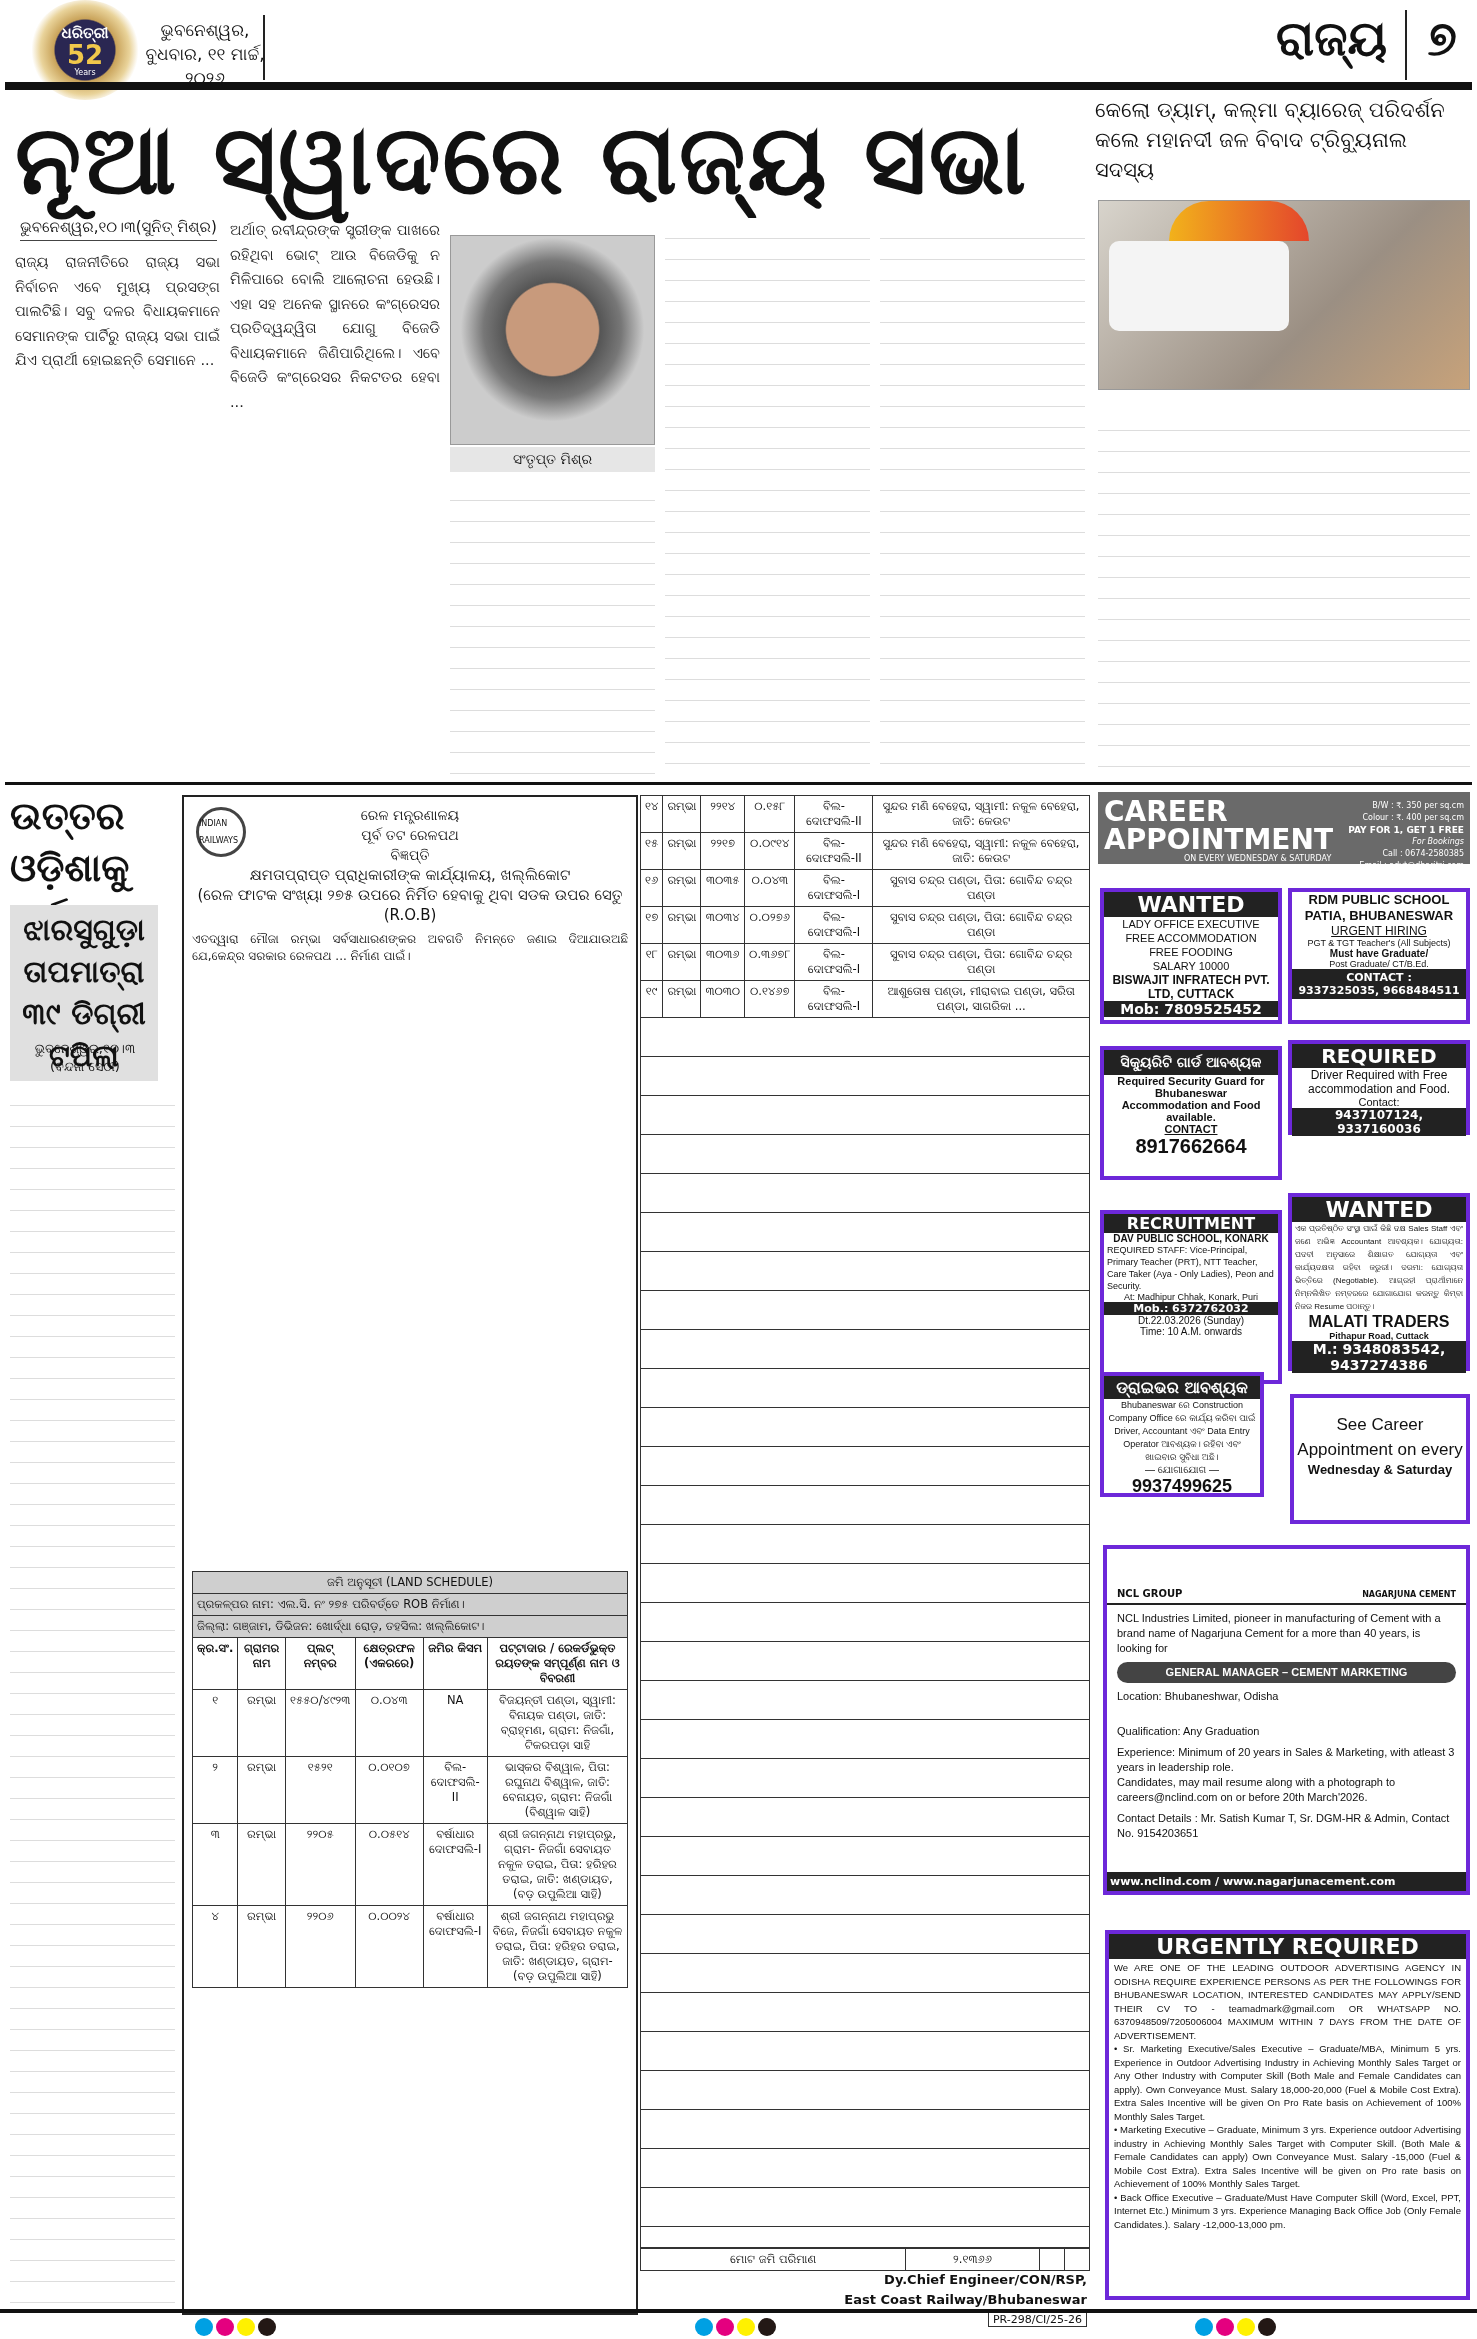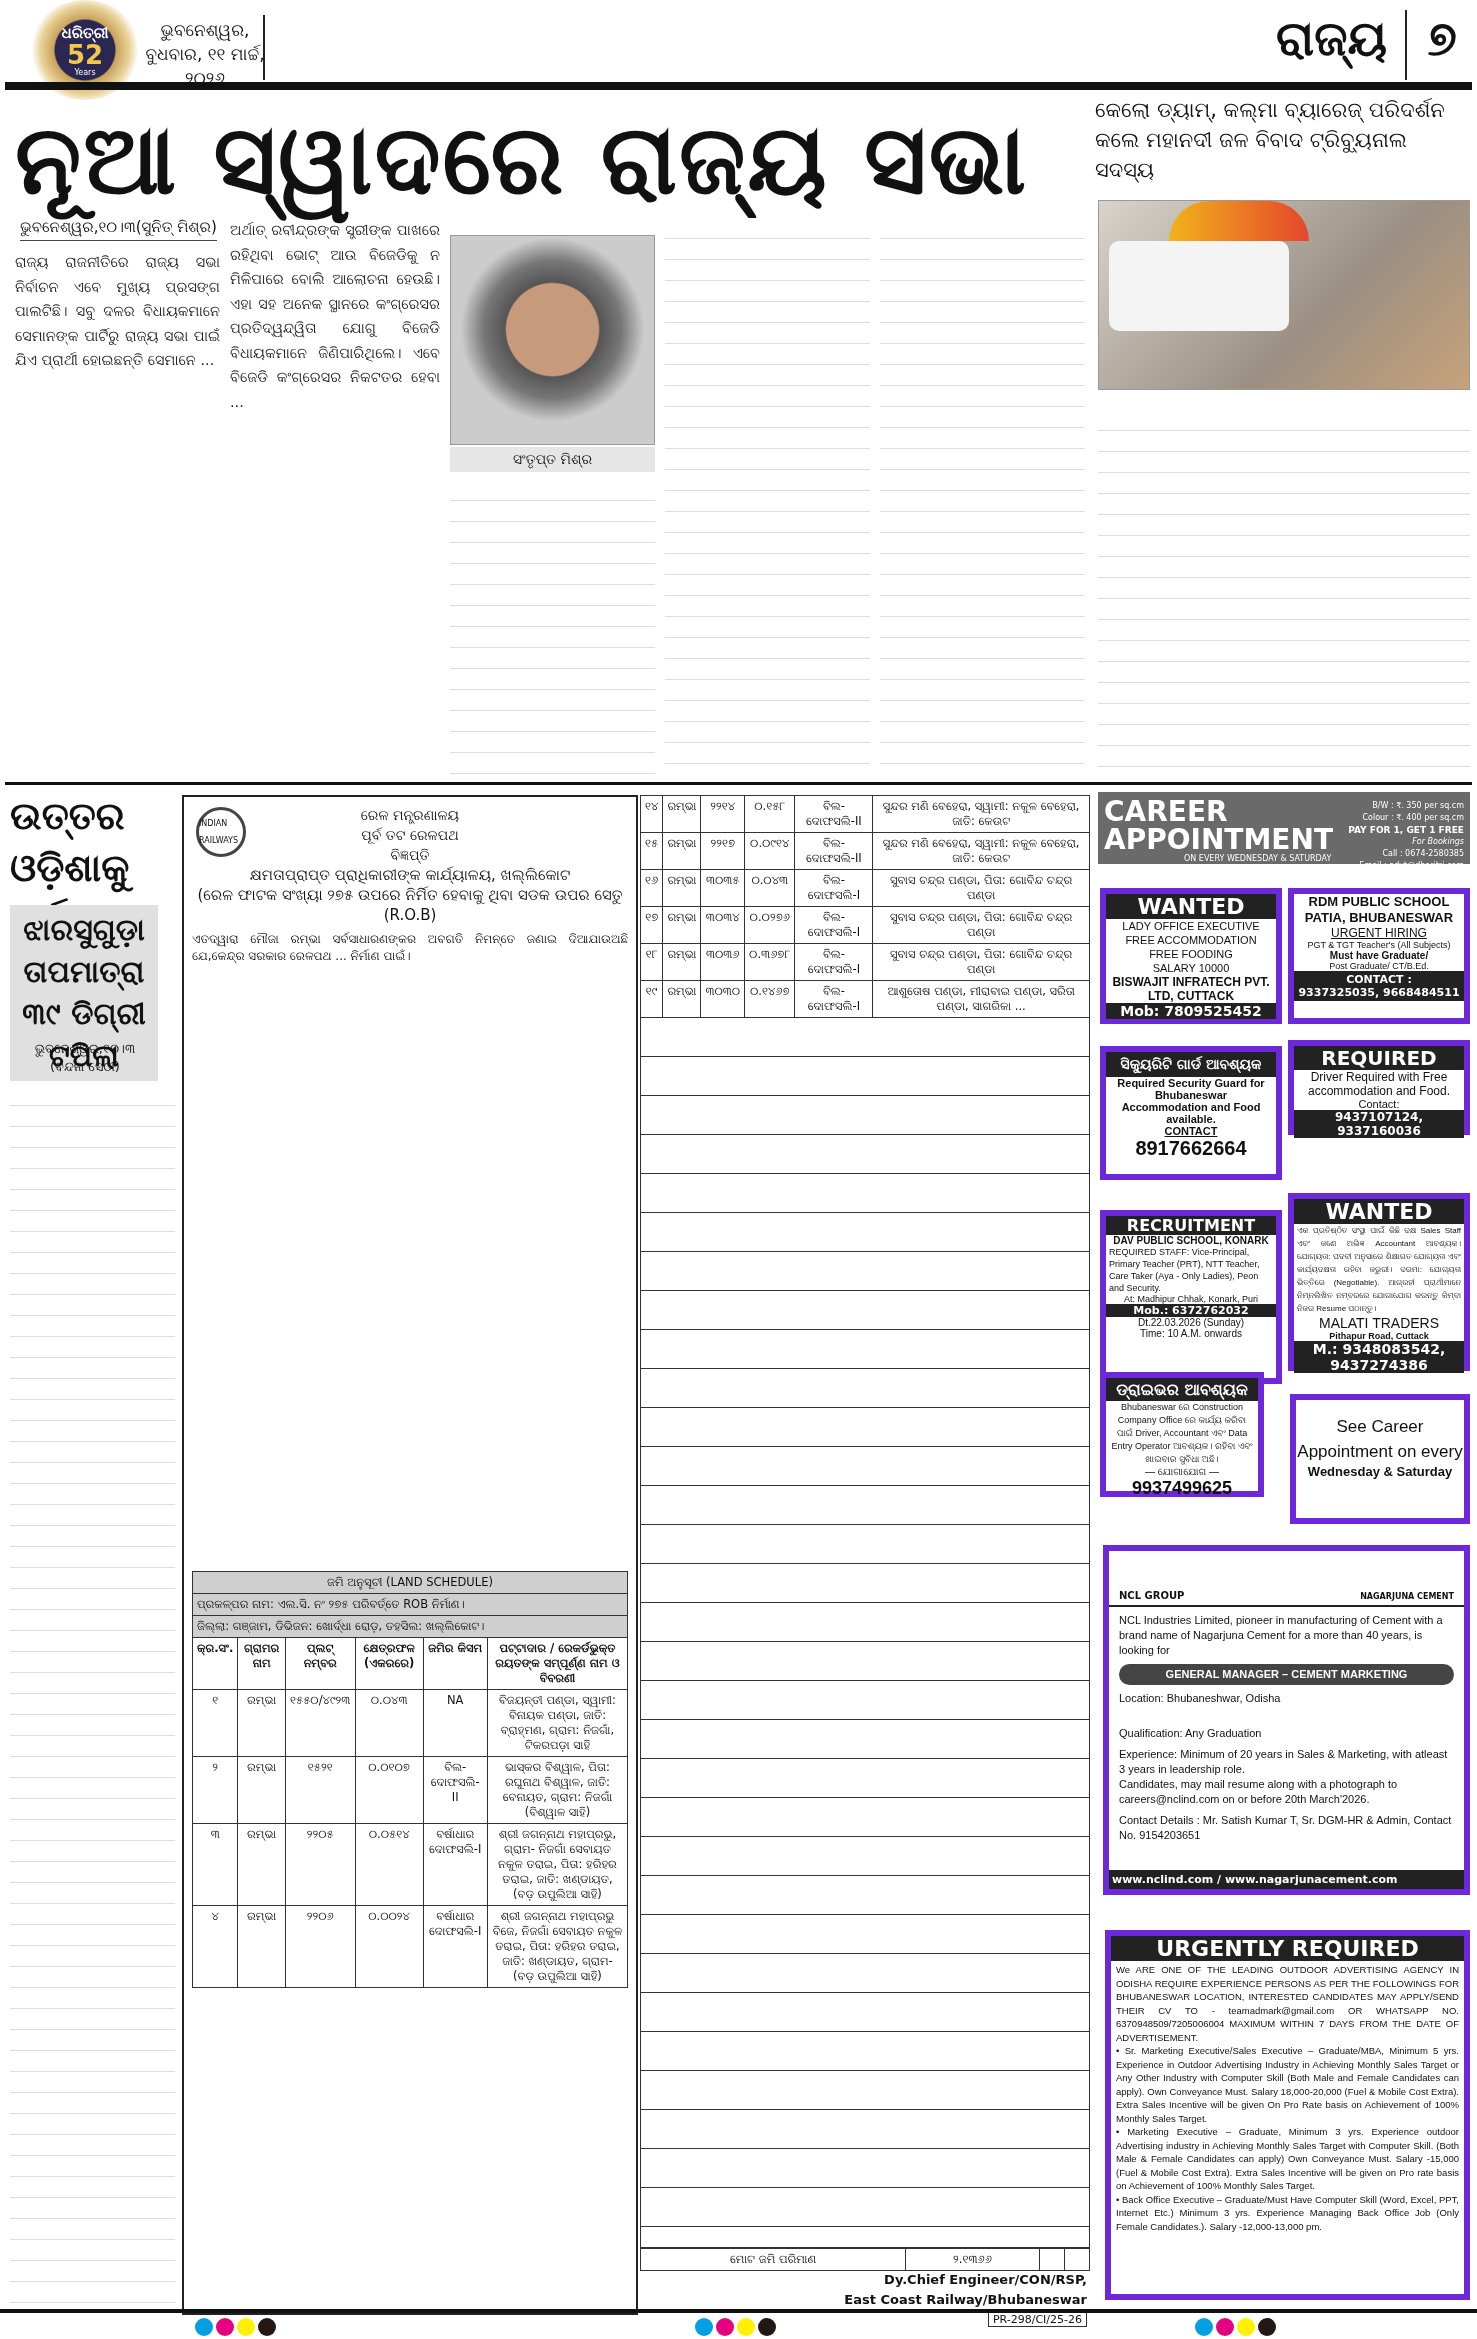--- a/index.html
+++ b/index.html
@@ -35,21 +35,21 @@
 table.land td,table.land th{border:1px solid #333;padding:3px 4px;text-align:center;vertical-align:top;line-height:15px}
 table.land .hdr{background:#cfcfcf;font-weight:normal}
 .tbl2{left:640px;top:795px;width:450px}
 .signoff{right:390px;top:2270px;text-align:right;font-size:13px;font-weight:bold;line-height:20px}
 .prno{right:390px;top:2312px;border:1px solid #333;font-size:11px;padding:0 4px}
 
 .career{left:1098px;top:792px;width:372px;height:72px;background:#6a6a6a;color:#fff;padding:6px}
 .career .big{font-size:28px;font-weight:bold;line-height:28px}
 .career .sm{font-size:8px}
 .career .rt{position:absolute;right:6px;top:8px;text-align:right;font-size:8px;line-height:12px}
-.ad{border:6px solid #6d28d9;text-align:center;background:#fff}
+.ad{border:4px solid #6d28d9;text-align:center;background:#fff}
 .ad .bar{background:#222;color:#fff;font-weight:bold}
 .ad p{font-family:"Liberation Sans",sans-serif}
 .bottomline{left:0;right:0;top:2309px;height:4px;background:#111}
 .dot{width:18px;height:18px;border-radius:50%;top:2318px}
 </style>
 </head>
 <body>
 
 <div class="abs logo">
   <span class="l1">ଧରିତ୍ରୀ</span>
@@ -280,21 +280,21 @@
   <p style="font-size:10px;font-weight:bold">DAV PUBLIC SCHOOL, KONARK</p>
   <p style="font-size:9px;text-align:left;padding:0 3px;line-height:12px">REQUIRED STAFF: Vice-Principal, Primary Teacher (PRT), NTT Teacher, Care Taker (Aya - Only Ladies), Peon and Security.</p>
   <p style="font-size:9px">At: Madhipur Chhak, Konark, Puri</p>
   <div class="bar" style="font-size:11px">Mob.: 6372762032</div>
   <p style="font-size:10px">Dt.22.03.2026 (Sunday)</p>
   <p style="font-size:10px">Time: 10 A.M. onwards</p>
 </div>
 <div class="abs ad" style="left:1288px;top:1193px;width:182px;height:178px">
   <div class="bar" style="font-size:22px">WANTED</div>
   <p style="font-size:8px;text-align:justify;padding:0 3px;line-height:13px">ଏକ ପ୍ରତିଷ୍ଠିତ ସଂସ୍ଥା ପାଇଁ କିଛି ଦକ୍ଷ Sales Staff ଏବଂ ଜଣେ ଅଭିଜ୍ଞ Accountant ଆବଶ୍ୟକ। ଯୋଗ୍ୟତା: ପଦବୀ ଅନୁସାରେ ଶିକ୍ଷାଗତ ଯୋଗ୍ୟତା ଏବଂ କାର୍ଯ୍ୟଦକ୍ଷତା ରହିବା ଜରୁରୀ। ଦରମା: ଯୋଗ୍ୟତା ଭିତ୍ତିରେ (Negotiable). ଆଗ୍ରହୀ ପ୍ରାର୍ଥୀମାନେ ନିମ୍ନଲିଖିତ ନମ୍ବରରେ ଯୋଗାଯୋଗ କରନ୍ତୁ କିମ୍ବା ନିଜର Resume ପଠାନ୍ତୁ।</p>
-  <p style="font-size:14px;font-weight:normal">MALATI TRADERS</p>
+  <p style="font-size:16px;font-weight:bold">MALATI TRADERS</p>
   <p style="font-size:9px;font-weight:bold">Pithapur Road, Cuttack</p>
   <div class="bar" style="font-size:14px">M.: 9348083542, 9437274386</div>
 </div>
 
 <div class="abs ad" style="left:1100px;top:1372px;width:164px;height:125px">
   <div class="bar" style="font-size:16px;padding:2px">ଡ୍ରାଇଭର ଆବଶ୍ୟକ</div>
   <p style="font-size:9px;line-height:13px;padding:0 3px">Bhubaneswar ରେ Construction Company Office ରେ କାର୍ଯ୍ୟ କରିବା ପାଇଁ Driver, Accountant ଏବଂ Data Entry Operator ଆବଶ୍ୟକ। ରହିବା ଏବଂ ଖାଇବାର ସୁବିଧା ଅଛି।</p>
   <p style="font-size:10px">— ଯୋଗାଯୋଗ —</p>
   <p style="font-size:18px;font-weight:bold">9937499625</p>
 </div>

